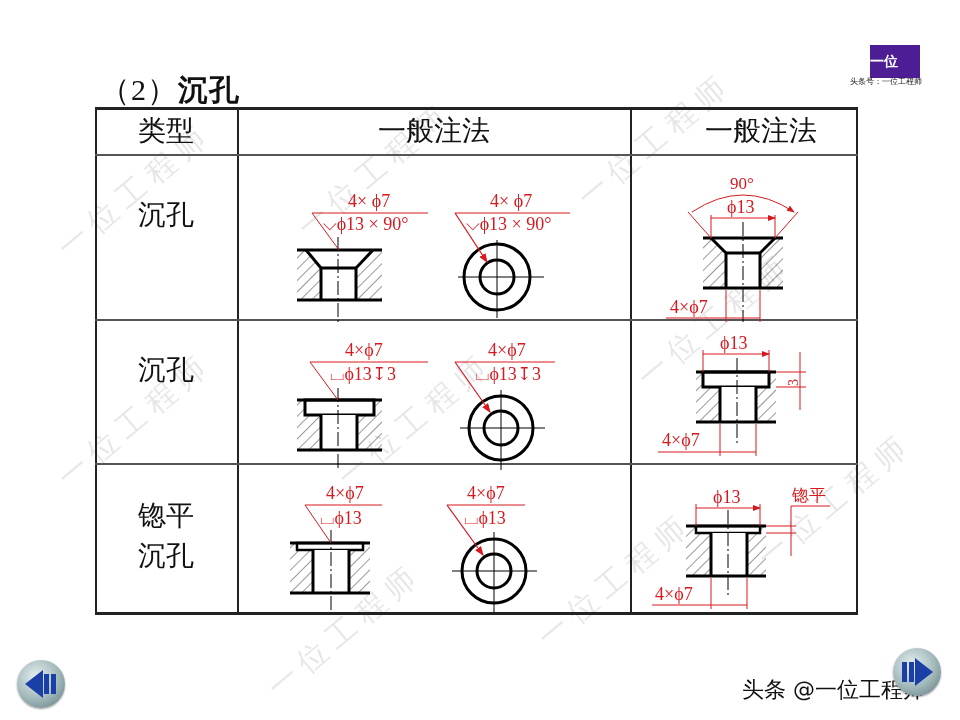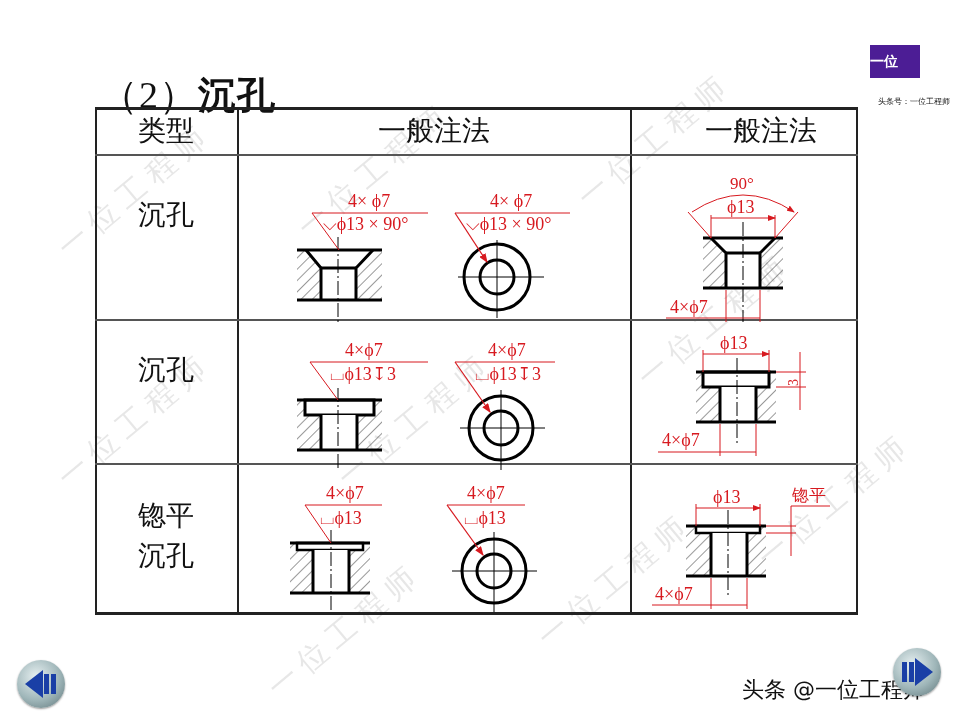--- a/index.html
+++ b/index.html
@@ -1,20 +1,20 @@
 <!DOCTYPE html>
 <html><head>
 <meta charset="utf-8">
 <style>
   html,body{margin:0;padding:0;}
   body{width:960px;height:720px;background:#ffffff;position:relative;overflow:hidden;font-family:"DejaVu Serif","Liberation Serif",serif;}
-  .title{position:absolute;left:100px;top:70px;font-size:38px;color:#111;font-family:"Liberation Serif","DejaVu Serif",serif;letter-spacing:1px;}
+  .title{position:absolute;left:100px;top:70px;font-size:30px;color:#111;font-family:"Liberation Serif","DejaVu Serif",serif;letter-spacing:1px;}
   .title .bold{font-weight:bold;font-family:"DejaVu Sans","Liberation Sans",sans-serif;}
   .logo{position:absolute;left:870px;top:45px;width:50px;height:33px;background:#4c1d95;color:#fff;font-size:14px;font-weight:bold;display:flex;align-items:center;justify-content:flex-start;font-family:"DejaVu Sans",sans-serif;}
-  .logo-caption{position:absolute;left:850px;top:96px;width:100px;font-size:8px;color:#111;text-align:right;font-family:"DejaVu Sans",sans-serif;white-space:nowrap;}
+  .logo-caption{position:absolute;left:850px;top:76px;width:100px;font-size:8px;color:#111;text-align:left;font-family:"DejaVu Sans",sans-serif;white-space:nowrap;}
   .wm{position:absolute;color:rgba(170,170,170,0.28);font-size:30px;transform:rotate(-40deg);font-family:"DejaVu Sans",sans-serif;white-space:nowrap;pointer-events:none;letter-spacing:8px;}
   .grid{position:absolute;left:95px;top:107px;width:763px;height:364px;}
   .line{position:absolute;background:#222;}
   .cell-text{position:absolute;font-size:28px;color:#111;text-align:center;font-family:"DejaVu Serif","Liberation Serif",serif;line-height:40px;}
   svg text{font-family:"Liberation Serif","DejaVu Serif",serif;}
   .nav{position:absolute;width:48px;height:48px;border-radius:50%;background:radial-gradient(circle at 40% 35%,#e7f0f1 0%,#9fb6b9 55%,#5c7377 100%);box-shadow:0 1px 2px rgba(0,0,0,0.4);}
   .footer{position:absolute;left:742px;top:675px;font-size:22px;color:#111;font-family:"DejaVu Sans","Liberation Sans",sans-serif;text-shadow:1px 1px 0 #fff,-1px -1px 0 #fff;}
 </style>
 </head>
 <body>

